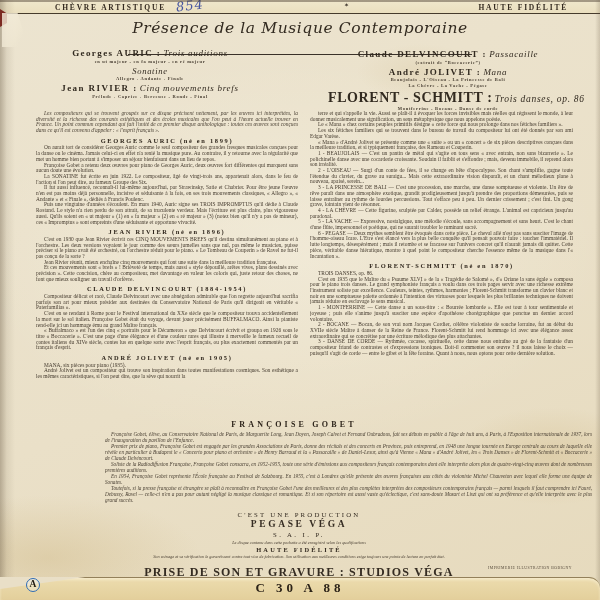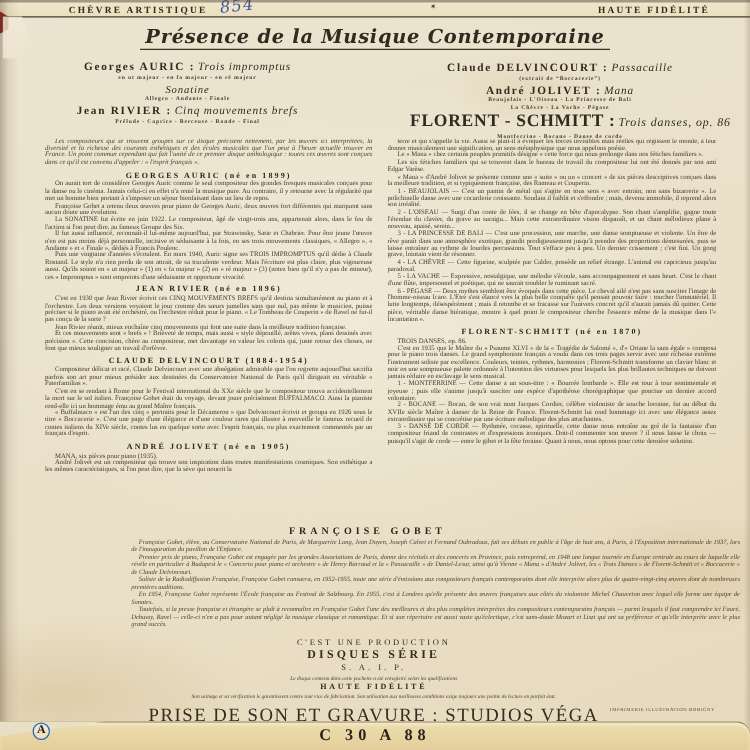--- a/index.html
+++ b/index.html
@@ -28,22 +28,22 @@
     background:linear-gradient(#f0e7cc,#eadfbf);border-bottom:1.6px solid #463b2c;}
   .strip-label{position:absolute;top:3px;font-size:7.5px;font-weight:bold;letter-spacing:1.8px;color:#33291f;white-space:nowrap;}
   .strip-left{left:55px;}
   .strip-right{right:32px;}
   .handwritten{position:absolute;left:176px;top:-2px;font-size:13px;font-style:italic;color:#47569f;
     transform:rotate(-6deg);letter-spacing:1px;font-family:"DejaVu Serif",serif;}
   .star{position:absolute;left:344px;top:1px;font-size:6px;color:#3a3129;}
 
   
   .title-wrap{position:absolute;top:19px;left:0;width:100%;text-align:center;}
-  .title{display:inline-block;font-size:15.5px;font-style:italic;font-weight:bold;letter-spacing:.6px;
-    border-bottom:1.3px solid #3a3129;padding:0 4px 1px;color:#322a20;font-family:"DejaVu Serif",serif;}
+  .title{display:inline-block;font-size:15.5px;font-style:italic;font-weight:normal;letter-spacing:.6px;
+    border-bottom:1.3px solid #3a3129;padding:0 4px 17px;color:#322a20;font-family:"DejaVu Serif",serif;}
 
   
   .prog{position:absolute;text-align:center;width:240px;}
   .prog-l{left:30px;top:48px;}
   .prog-r{left:328px;top:49px;}
   .prog-main{font-size:9px;white-space:nowrap;color:#322a20;}
   .prog-composer{font-weight:bold;letter-spacing:1.4px;}
   .prog-work{font-style:italic;letter-spacing:.7px;}
   .prog-sub{font-size:4.5px;font-weight:bold;letter-spacing:.7px;color:#4a4034;margin:.5px 0 2px;}
   .sonatine .prog-work{font-size:8.5px;}
@@ -64,21 +64,21 @@
   .gobet-bio{position:absolute;top:431px;left:105px;width:487px;height:80px;overflow:hidden;}
   .bio-par{font-size:5.2px;line-height:6px;font-style:italic;text-align:justify;text-indent:6px;color:#4a4034;}
 
   
   .production{position:absolute;top:511px;left:100px;width:398px;text-align:center;color:#352c22;}
   .prod-caps{font-size:6.8px;letter-spacing:2.2px;}
   .prod-brand{font-size:9.5px;font-weight:bold;letter-spacing:2.6px;margin-top:1px;}
   .prod-saip{font-size:6.8px;letter-spacing:2.4px;margin-top:2px;}
   .prod-small{font-size:4.3px;font-style:italic;margin-top:1.5px;color:#4a4034;}
   .prod-hf{font-size:6.4px;font-weight:bold;letter-spacing:2.2px;margin-top:1px;}
-  .prod-grav{font-size:15px;font-weight:normal;letter-spacing:1.2px;margin-top:6px;}
+  .prod-grav{font-size:12px;font-weight:bold;letter-spacing:1.2px;margin-top:6px;}
   .prod-ing{font-size:5px;margin-top:1.5px;letter-spacing:.4px;}
   .printer{position:absolute;top:566px;left:488px;font-size:3.8px;letter-spacing:.5px;color:#55493a;}
 
   
   .bottom-band{position:absolute;left:0;top:577px;width:100%;height:23px;
     background:linear-gradient(#ecdcae,#e3cf9b);border-top:1px solid #93805a;border-top-right-radius:11px;
     box-shadow:inset 0 2px 3px rgba(255,250,230,.5);}
   .band-fold{position:absolute;left:0;top:577px;width:85px;height:12px;background:#e9dfc7;
     clip-path:polygon(0 0,100% 0,0 100%);}
   .catalog{position:absolute;top:580px;left:0;width:100%;text-align:center;
@@ -105,21 +105,21 @@
   <div class="red-mark"></div>
   <div class="fold-sliver"></div>
 
   <div class="title-wrap">
     <span class="title">Présence de la Musique Contemporaine</span>
   </div>
 
   <div class="prog prog-l">
     <div class="prog-main">
       <span class="prog-composer">Georges AURIC :</span>
-      <span class="prog-work">Trois impromptus</span>
+      <span class="prog-work">Trois auditions</span>
     </div>
     <div class="prog-sub">en ut majeur - en fa majeur - en ré majeur</div>
     <div class="prog-main sonatine">
       <span class="prog-work">Sonatine</span>
     </div>
     <div class="prog-sub">Allegro - Andante - Finale</div>
     <div class="prog-main">
       <span class="prog-composer">Jean RIVIER :</span>
       <span class="prog-work">Cinq mouvements brefs</span>
     </div>
@@ -211,21 +211,21 @@
   <div class="gobet-bio">
       <div class="bio-par">Françoise Gobet, élève, au Conservatoire National de Paris, de Marguerite Long, Jean Doyen, Joseph Calvet et Fernand Oubradous, fait ses débuts en public à l'âge de huit ans, à Paris, à l'Exposition internationale de 1937, lors de l'inauguration du pavillon de l'Enfance.</div>
       <div class="bio-par">Premier prix de piano, Françoise Gobet est engagée par les grandes Associations de Paris, donne des récitals et des concerts en Province, puis entreprend, en 1948 une longue tournée en Europe centrale au cours de laquelle elle révèle en particulier à Budapest le « Concerto pour piano et orchestre » de Henry Barraud et la « Passacaille » de Daniel-Lesur, ainsi qu'à Vienne « Mana » d'André Jolivet, les « Trois Danses » de Florent-Schmitt et « Boccacerie » de Claude Delvincourt.</div>
       <div class="bio-par">Soliste de la Radiodiffusion Française, Françoise Gobet consacra, en 1952-1955, toute une série d'émissions aux compositeurs français contemporains dont elle interprète alors plus de quatre-vingt-cinq œuvres dont de nombreuses premières auditions.</div>
       <div class="bio-par">En 1954, Françoise Gobet représente l'École française au Festival de Salzbourg. En 1955, c'est à Londres qu'elle présente des œuvres françaises aux côtés du violoniste Michel Chauveton avec lequel elle forme une équipe de Sonates.</div>
       <div class="bio-par">Toutefois, si la presse française et étrangère se plaît à reconnaître en Françoise Gobet l'une des meilleures et des plus complètes interprètes des compositeurs contemporains français — parmi lesquels il faut comprendre ici Fauré, Debussy, Ravel — celle-ci n'en a pas pour autant négligé la musique classique et romantique. Et si son répertoire est aussi vaste qu'éclectique, c'est sans-doute Mozart et Liszt qui ont sa préférence et qu'elle interprète avec le plus grand succès.</div>
     </div>
 
   <div class="production">
     <div class="prod-caps">C'EST UNE PRODUCTION</div>
-    <div class="prod-brand">DISQUES SÉRIE</div>
+    <div class="prod-brand">PEGASE VÉGA</div>
     <div class="prod-saip">S. A. I. P.</div>
     <div class="prod-small">Le disque contenu dans cette pochette a été enregistré selon les qualifications</div>
     <div class="prod-hf">HAUTE FIDÉLITÉ</div>
     <div class="prod-small">Son usinage et sa vérification le garantissent contre tout vice de fabrication. Son utilisation aux meilleures conditions exige toujours une pointe de lecture en parfait état.</div>
     <div class="prod-grav">PRISE DE SON ET GRAVURE : STUDIOS VÉGA</div>
     <div class="prod-ing">Ingénieur du son : Pierre ROSENWALD</div>
   </div>
 
   <div class="printer">IMPRIMERIE ILLUSTRATION BOBIGNY</div>
 

